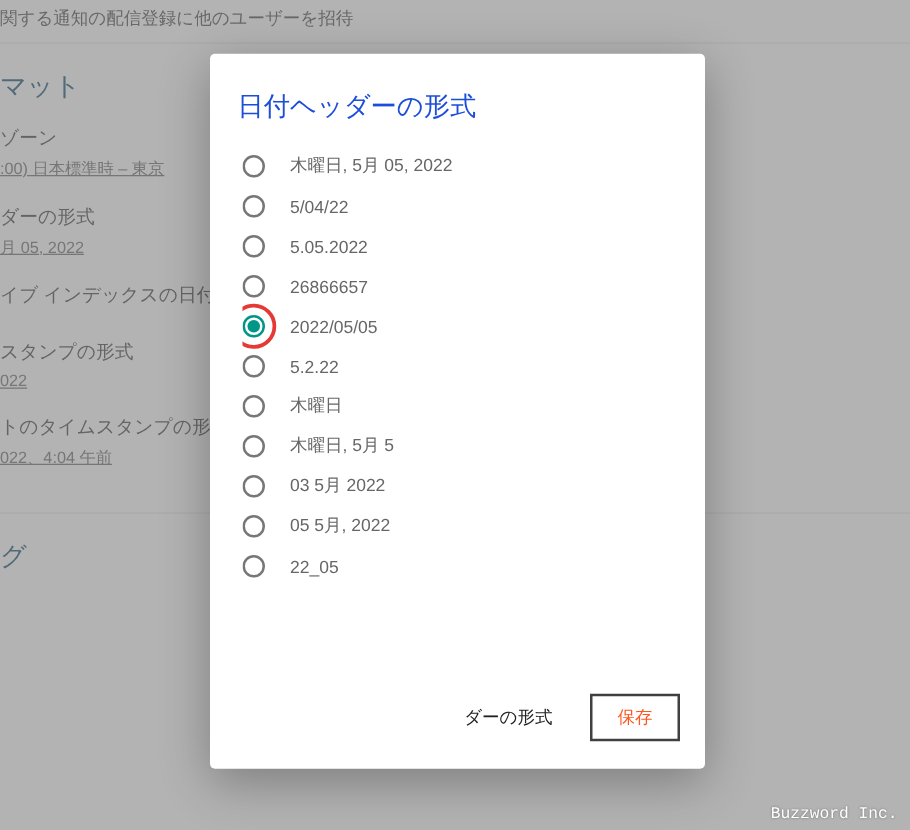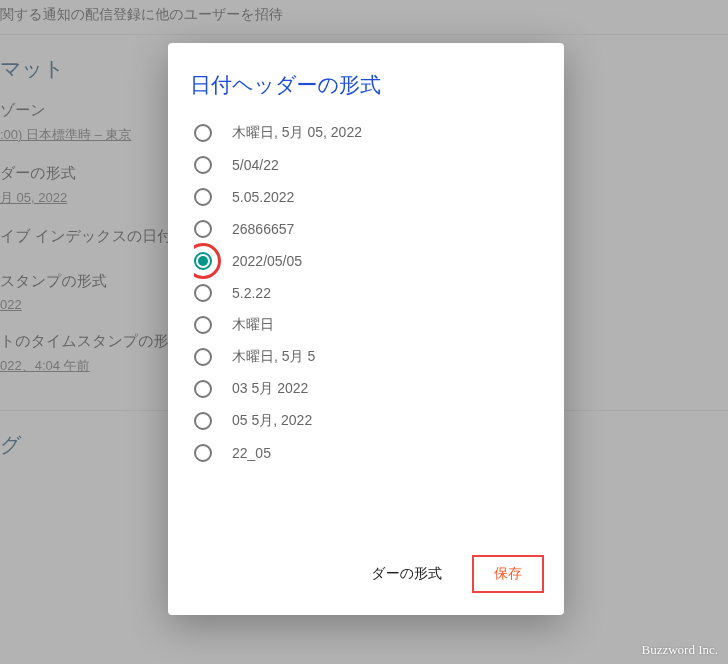--- a/index.html
+++ b/index.html
@@ -134,30 +134,30 @@
     .btn {
       font-size: 14px;
       padding: 8px 16px;
       cursor: pointer;
       border: none;
       background: transparent;
     }
     .btn-cancel { color: #222; }
     .btn-save {
       color: #ff5722;
-      border: 2px solid #ef4444;
+      border: 2px solid #404040;
       padding: 8px 20px;
     }
     .watermark {
       position: absolute;
       right: 10px;
       bottom: 6px;
       color: #fff;
       font-size: 13px;
-      font-family: Liberation Serif, serif;
+      font-family: Liberation Mono, monospace;
       text-shadow: 0 0 2px rgba(0,0,0,0.4);
     }
   </style>
 </head>
 <body>
 
 <div class="backdrop">
   <div class="bg-content">
     <div class="bg-heading">関する通知の配信登録に他のユーザーを招待</div>
     <div class="bg-section">

